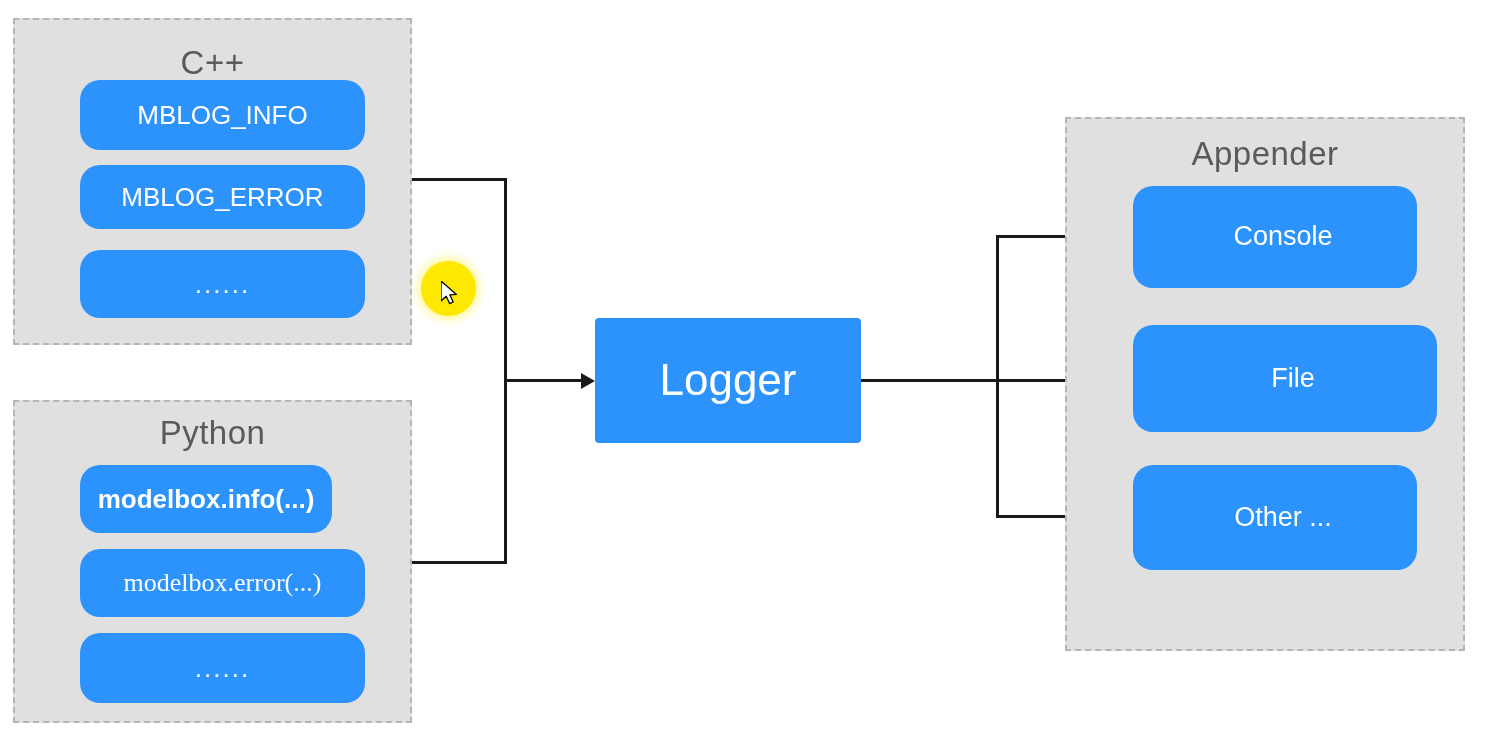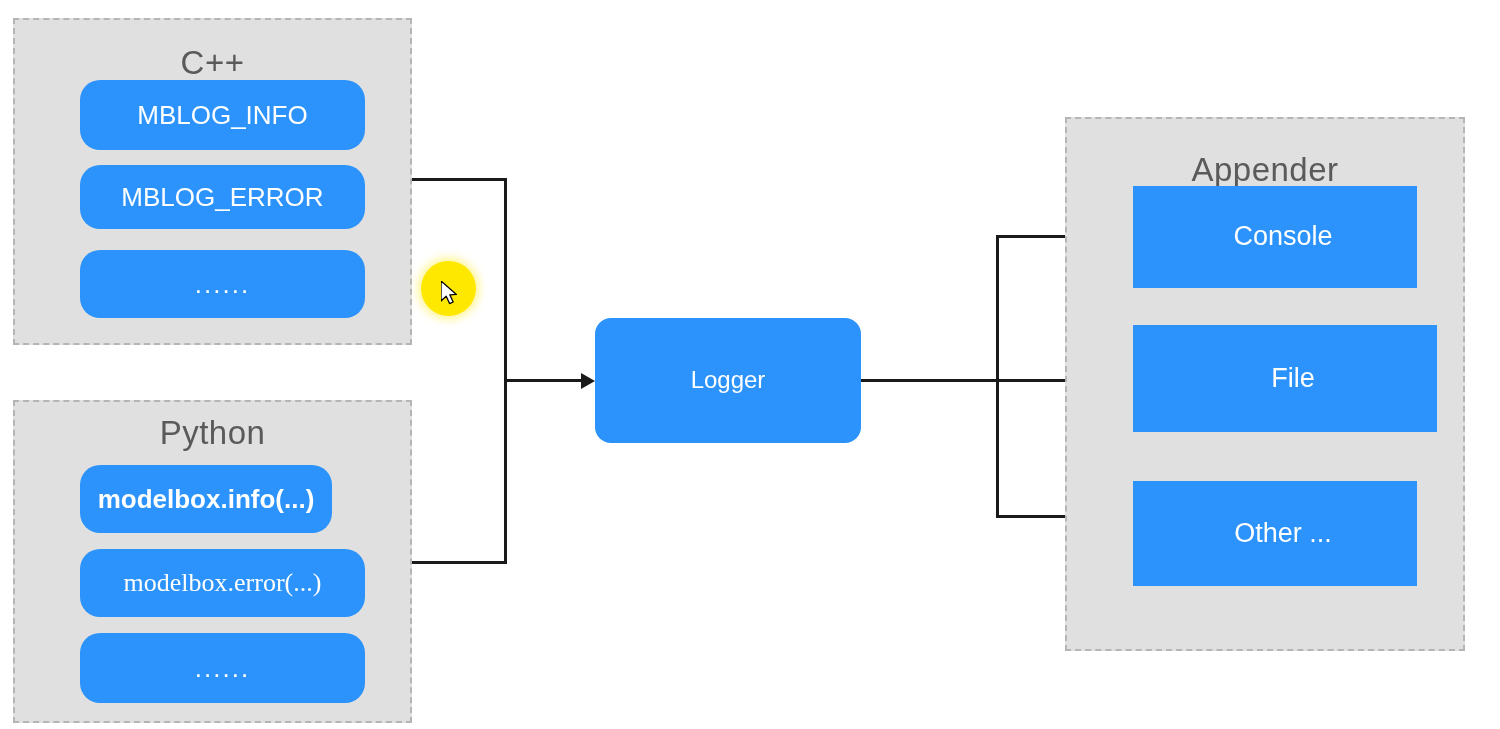--- a/index.html
+++ b/index.html
@@ -51,26 +51,26 @@
     text-align: center;
     font-size: 26px;
     line-height: 1.1;
     white-space: nowrap;
   }
   .node.dots {
     font-size: 26px;
     letter-spacing: 2px;
   }
   .node.logger {
-    font-size: 24px;
-    border-radius: 16px;
+    font-size: 44px;
+    border-radius: 4px;
   }
   .node.appender-node {
     font-size: 27px;
-    border-radius: 0;
+    border-radius: 20px;
     padding-left: 16px;
   }
 
   
   .wire {
     position: absolute;
     background: #1a1a1a;
   }
   .wire.h { height: 3px; }
   .wire.v { width: 3px; }
@@ -132,25 +132,25 @@
 
   <div class="wire h" style="left:996px; top:235px; width:137px;"></div>
 
   <div class="wire h" style="left:996px; top:515px; width:137px;"></div>
 
   <div class="arrowhead" style="left:1119px; top:229px;"></div>
   <div class="arrowhead" style="left:1119px; top:373px;"></div>
   <div class="arrowhead" style="left:1119px; top:509px;"></div>
 
   <div class="group" style="left:1065px; top:117px; width:400px; height:534px;">
-    <div class="group-title" style="top:18px;margin-top:16px;">Appender</div>
+    <div class="group-title" style="top:18px;">Appender</div>
   </div>
   <div class="node appender-node" style="left:1133px; top:186px; width:284px; height:102px;">Console</div>
   <div class="node appender-node" style="left:1133px; top:325px; width:304px; height:107px;">File</div>
-  <div class="node appender-node" style="left:1133px; top:465px; width:284px; height:105px;margin-top:16px;">Other ...</div>
+  <div class="node appender-node" style="left:1133px; top:465px; width:284px; height:105px;">Other ...</div>
 
   <div class="click-halo" style="left:421px; top:261px; width:55px; height:55px;"></div>
   <div class="cursor-arrow" style="left:441px; top:281px;">
     <svg width="20" height="28" viewBox="0 0 20 28" xmlns="http://www.w3.org/2000/svg">
       <polygon points="0,0 0,20 5.2,15.2 8.6,22.6 12.2,21 8.8,13.8 15.4,13.4" fill="#ffffff" stroke="#000000" stroke-width="1.3" stroke-linejoin="round"></polygon>
     </svg>
   </div>
 
 </div>
 

